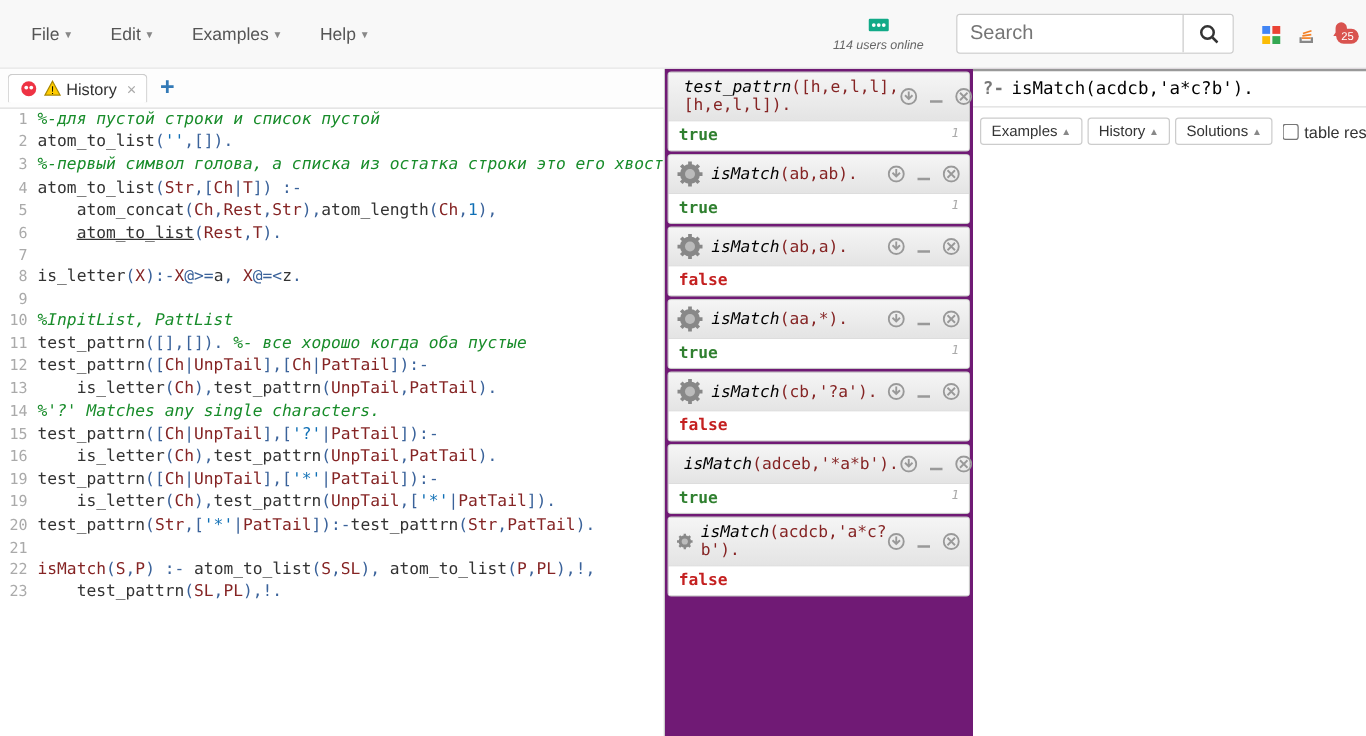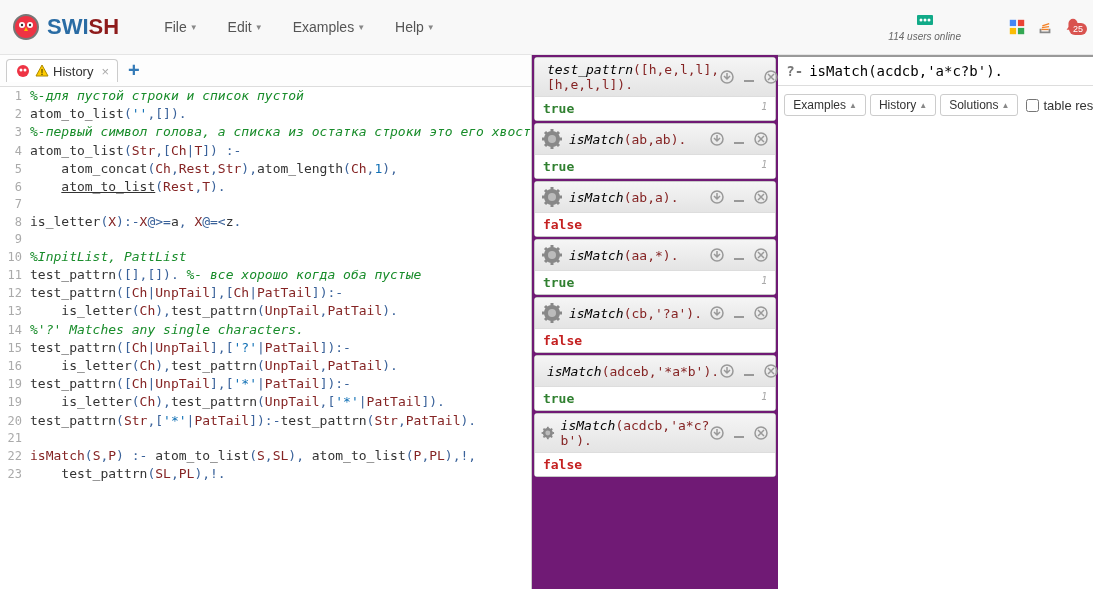--- a/index.html
+++ b/index.html
@@ -13,21 +13,21 @@
 .menu { display: flex; }
 .menu-item { padding: 8px 15px; cursor: pointer; color: #555; display: flex; align-items: center; gap: 3px;}
 .caret { font-size: 8px; color: #888; }
 .nav-spacer { flex: 1; }
 .users-online { display: flex; flex-direction: column; align-items: center; margin-right: 26px; font-size: 10px; color: #666; font-style: italic; }
 .users-icon { width: 20px; height: 18px; }
 .searchbox { display: flex; border: 1px solid #ccc; border-radius: 3px; overflow: hidden; background: #fff; }
 .search-input { border: none; padding: 6px 10px; font-size: 16px; width: 180px; outline: none; }
 .search-btn { background: #fff; border: none; border-left: 1px solid #ccc; width: 40px; cursor: pointer; display:flex;align-items:center;justify-content:center;}
 .nav-icons { display: flex; align-items: center; margin-left: 20px; gap: 8px; }
-.nav-ico { width: 20px; height: 20px; cursor: pointer; display:flex;align-items:center;justify-content:center;text-decoration:underline;}
+.nav-ico { width: 20px; height: 20px; cursor: pointer; display:flex;align-items:flex-end;justify-content:center;text-decoration:underline;}
 .bell { position: relative; color: #d9534f; font-size: 22px; }
 .bell .badge { position: absolute; bottom: 2px; right: -4px; background: #d9534f; color: #fff; border-radius: 8px; font-size: 9px; padding: 1px 4px; }
 .content { flex: 1; display: flex; overflow: hidden; }
 .left { width: 632px; display: flex; flex-direction: column; border-right: 1px solid #ccc; }
 .tabbar { height: 32px; border-bottom: 1px solid #ddd; display: flex; align-items: center; padding-left: 6px; background: #fdfdfd; }
 .tab { display: flex; align-items: center; border: 1px solid #ccc; border-bottom: none; border-radius: 4px 4px 0 0; padding: 3px 8px; background: #fff; font-size: 13px; gap: 4px; }
 .tab .close { font-size: 13px; color: #aaa; cursor: pointer; margin-left: 4px;}
 .tab-add { color: #337ab7; font-size: 20px; font-weight: bold; padding: 0 10px; cursor: pointer; }
 .editor { flex: 1; overflow: auto; font-family: 'Menlo','Consolas',monospace; font-size: 13px; }
 .line { display: flex; align-items: baseline; line-height: 1.4; }
@@ -60,31 +60,20 @@
 .replctrl { display: flex; align-items: center; padding: 6px 6px; gap: 4px; }
 .dd { border: 1px solid #ccc; background: #fff; padding: 3px 8px; font-size: 12px; border-radius: 3px; cursor: pointer; display:flex;align-items:center;gap:3px;}
 .replspacer { flex: 1; }
 .chk { display: flex; align-items: center; gap: 4px; font-size: 13px; }
 .runbtn { background: #337ab7; color: #fff; border: none; border-radius: 3px; padding: 5px 10px; font-size: 14px; font-weight: bold; cursor: pointer; }
 </style>
 </head>
 <body>
 
 <div class="navbar">
-  <div class="brand">
-    <svg class="brand-owl" viewBox="0 0 32 32">
-        <circle cx="16" cy="16" r="12" fill="#e34" stroke="#777" stroke-width="2"></circle>
-        <circle cx="12" cy="14" r="3" fill="#fff"></circle>
-        <circle cx="20" cy="14" r="3" fill="#fff"></circle>
-        <circle cx="12" cy="14" r="1.2" fill="#333"></circle>
-        <circle cx="20" cy="14" r="1.2" fill="#333"></circle>
-        <polygon points="16,16 14,20 18,20" fill="#fb0"></polygon>
-      </svg>
-    <span class="brand-text"><span class="brand-swi">SWI</span><span class="brand-sh">SH</span></span>
-  </div>
   <div class="menu">
     <div class="menu-item">
         <span>File</span>
         <span class="caret">▼</span>
       </div>
     <div class="menu-item">
         <span>Edit</span>
         <span class="caret">▼</span>
       </div>
     <div class="menu-item">
@@ -98,20 +87,29 @@
   </div>
   <div class="nav-spacer"></div>
   <div class="users-online">
     <svg class="users-icon" viewBox="0 0 20 18">
         <rect x="2" y="2" width="16" height="10" fill="#1a8" rx="1"></rect>
         <circle cx="6" cy="7" r="1.5" fill="#fff"></circle>
         <circle cx="10" cy="7" r="1.5" fill="#fff"></circle>
         <circle cx="14" cy="7" r="1.5" fill="#fff"></circle>
       </svg>
     <span>114 users online</span>
+  </div>
+  <div class="searchbox">
+    <input class="search-input" placeholder="Search" style="">
+    <button class="search-btn">
+      <svg width="16" height="16" viewBox="0 0 16 16">
+          <circle cx="7" cy="7" r="5" fill="none" stroke="#333" stroke-width="2"></circle>
+          <line x1="11" y1="11" x2="15" y2="15" stroke="#333" stroke-width="2"></line>
+        </svg>
+    </button>
   </div>
   <div class="nav-icons">
     <div class="nav-ico">
         <svg viewBox="0 0 20 20" width="18" height="18">
           <rect x="2" y="2" width="7" height="7" fill="#4285f4"></rect>
           <rect x="11" y="2" width="7" height="7" fill="#ea4335"></rect>
           <rect x="2" y="11" width="7" height="7" fill="#fbbc05"></rect>
           <rect x="11" y="11" width="7" height="7" fill="#34a853"></rect>
         </svg>
       </div>

